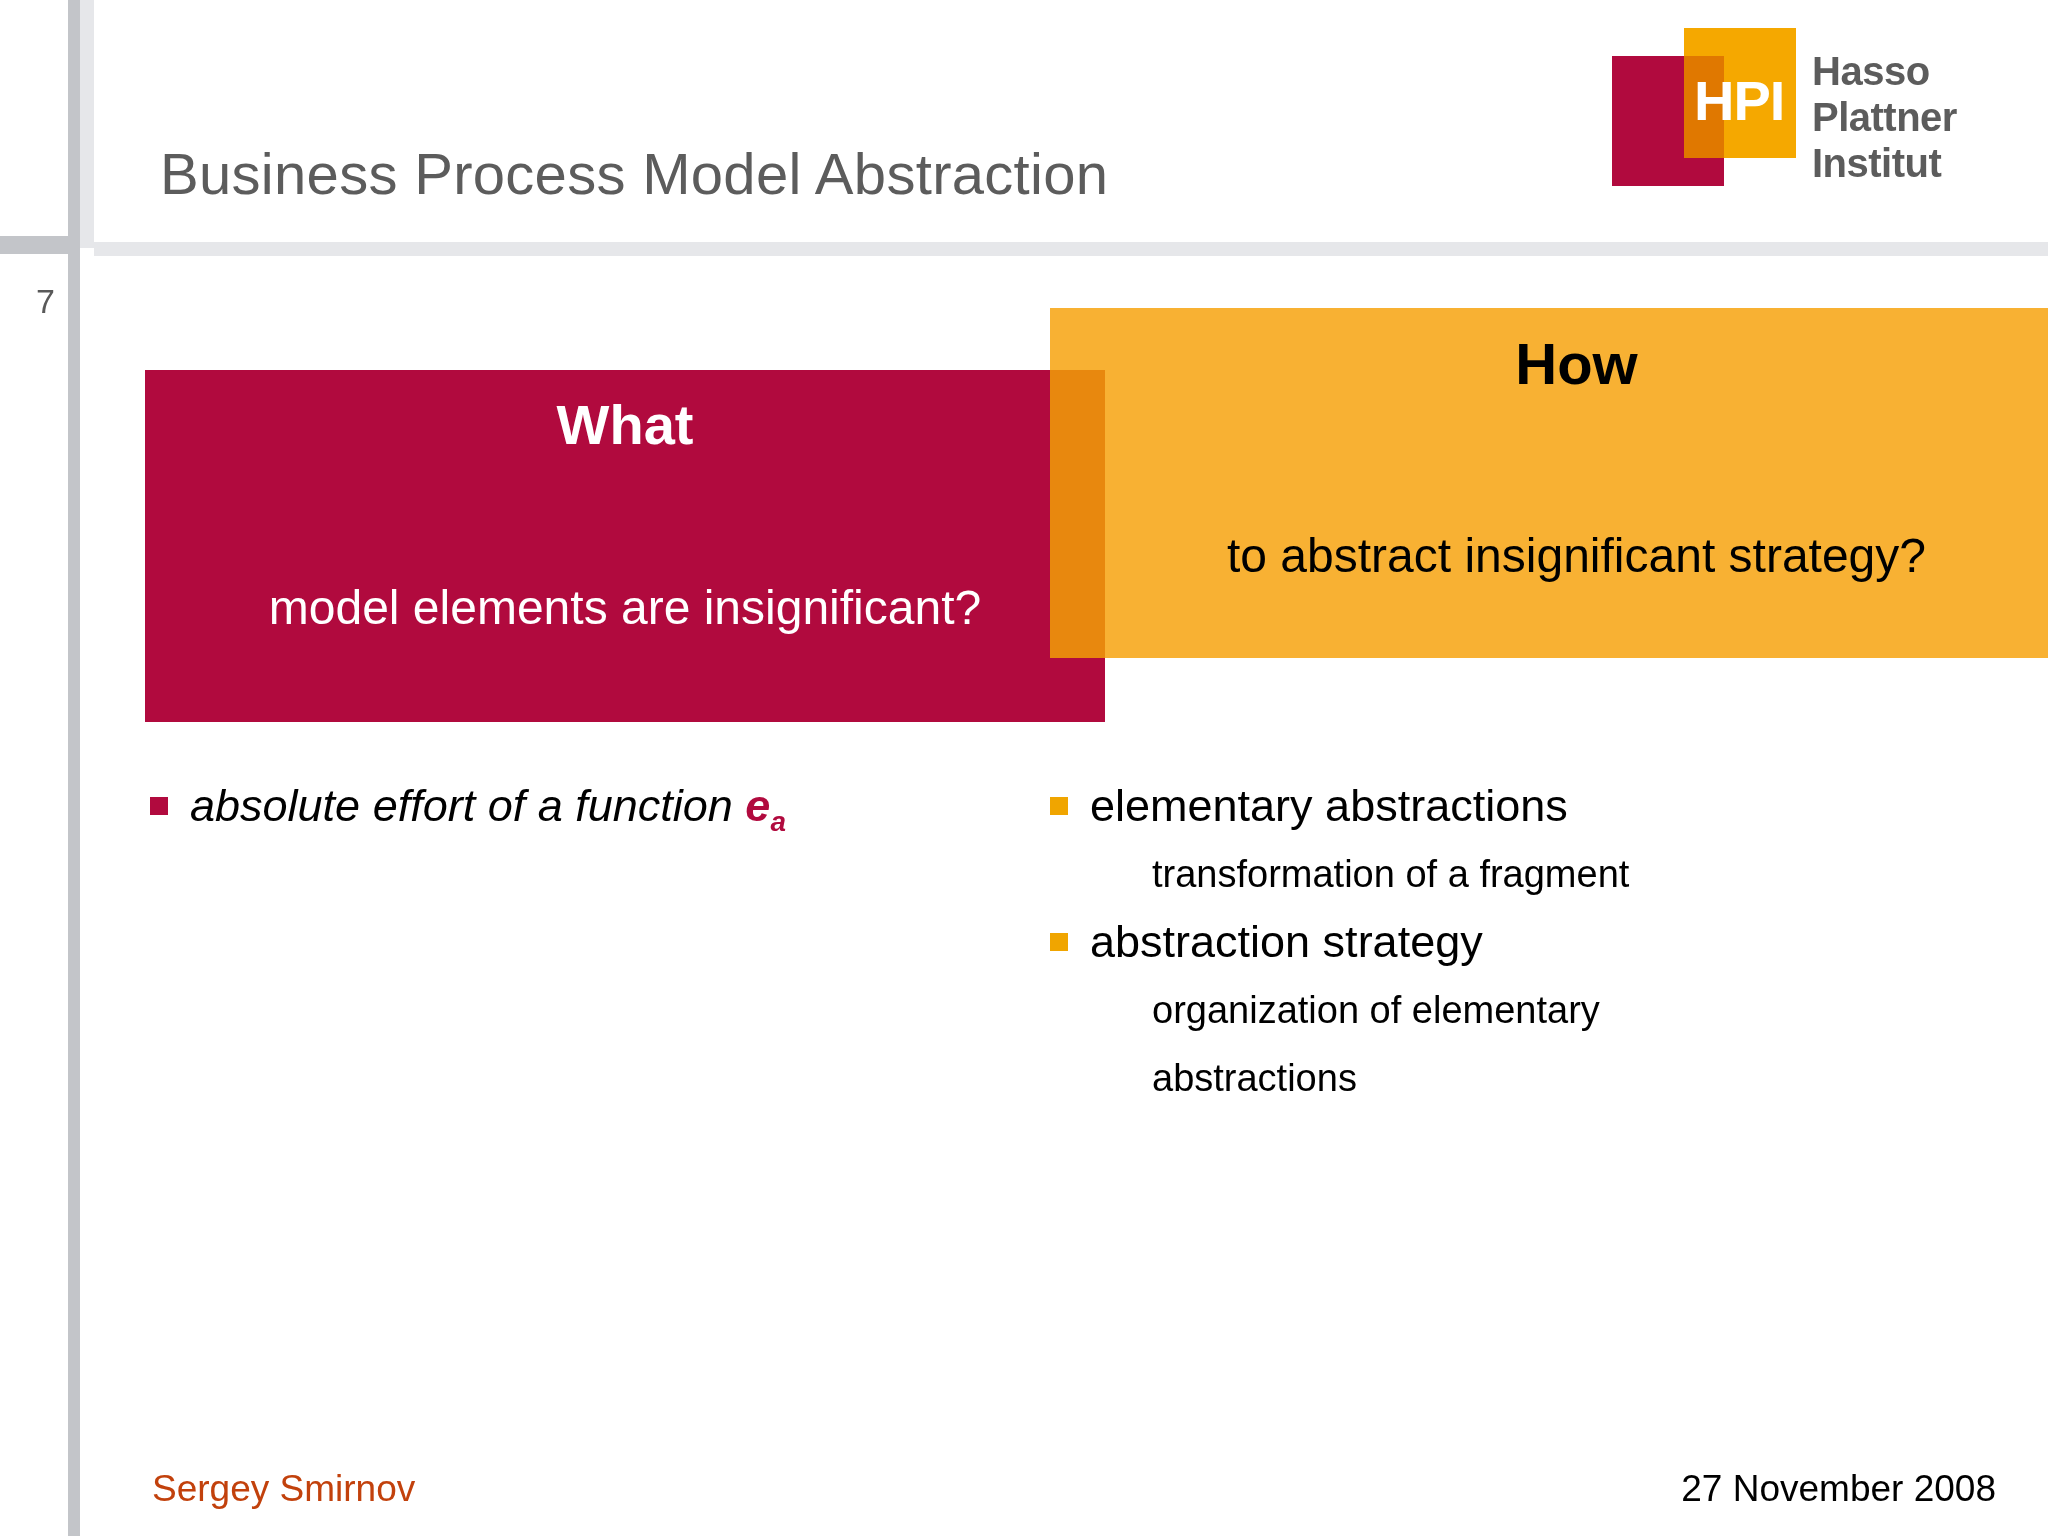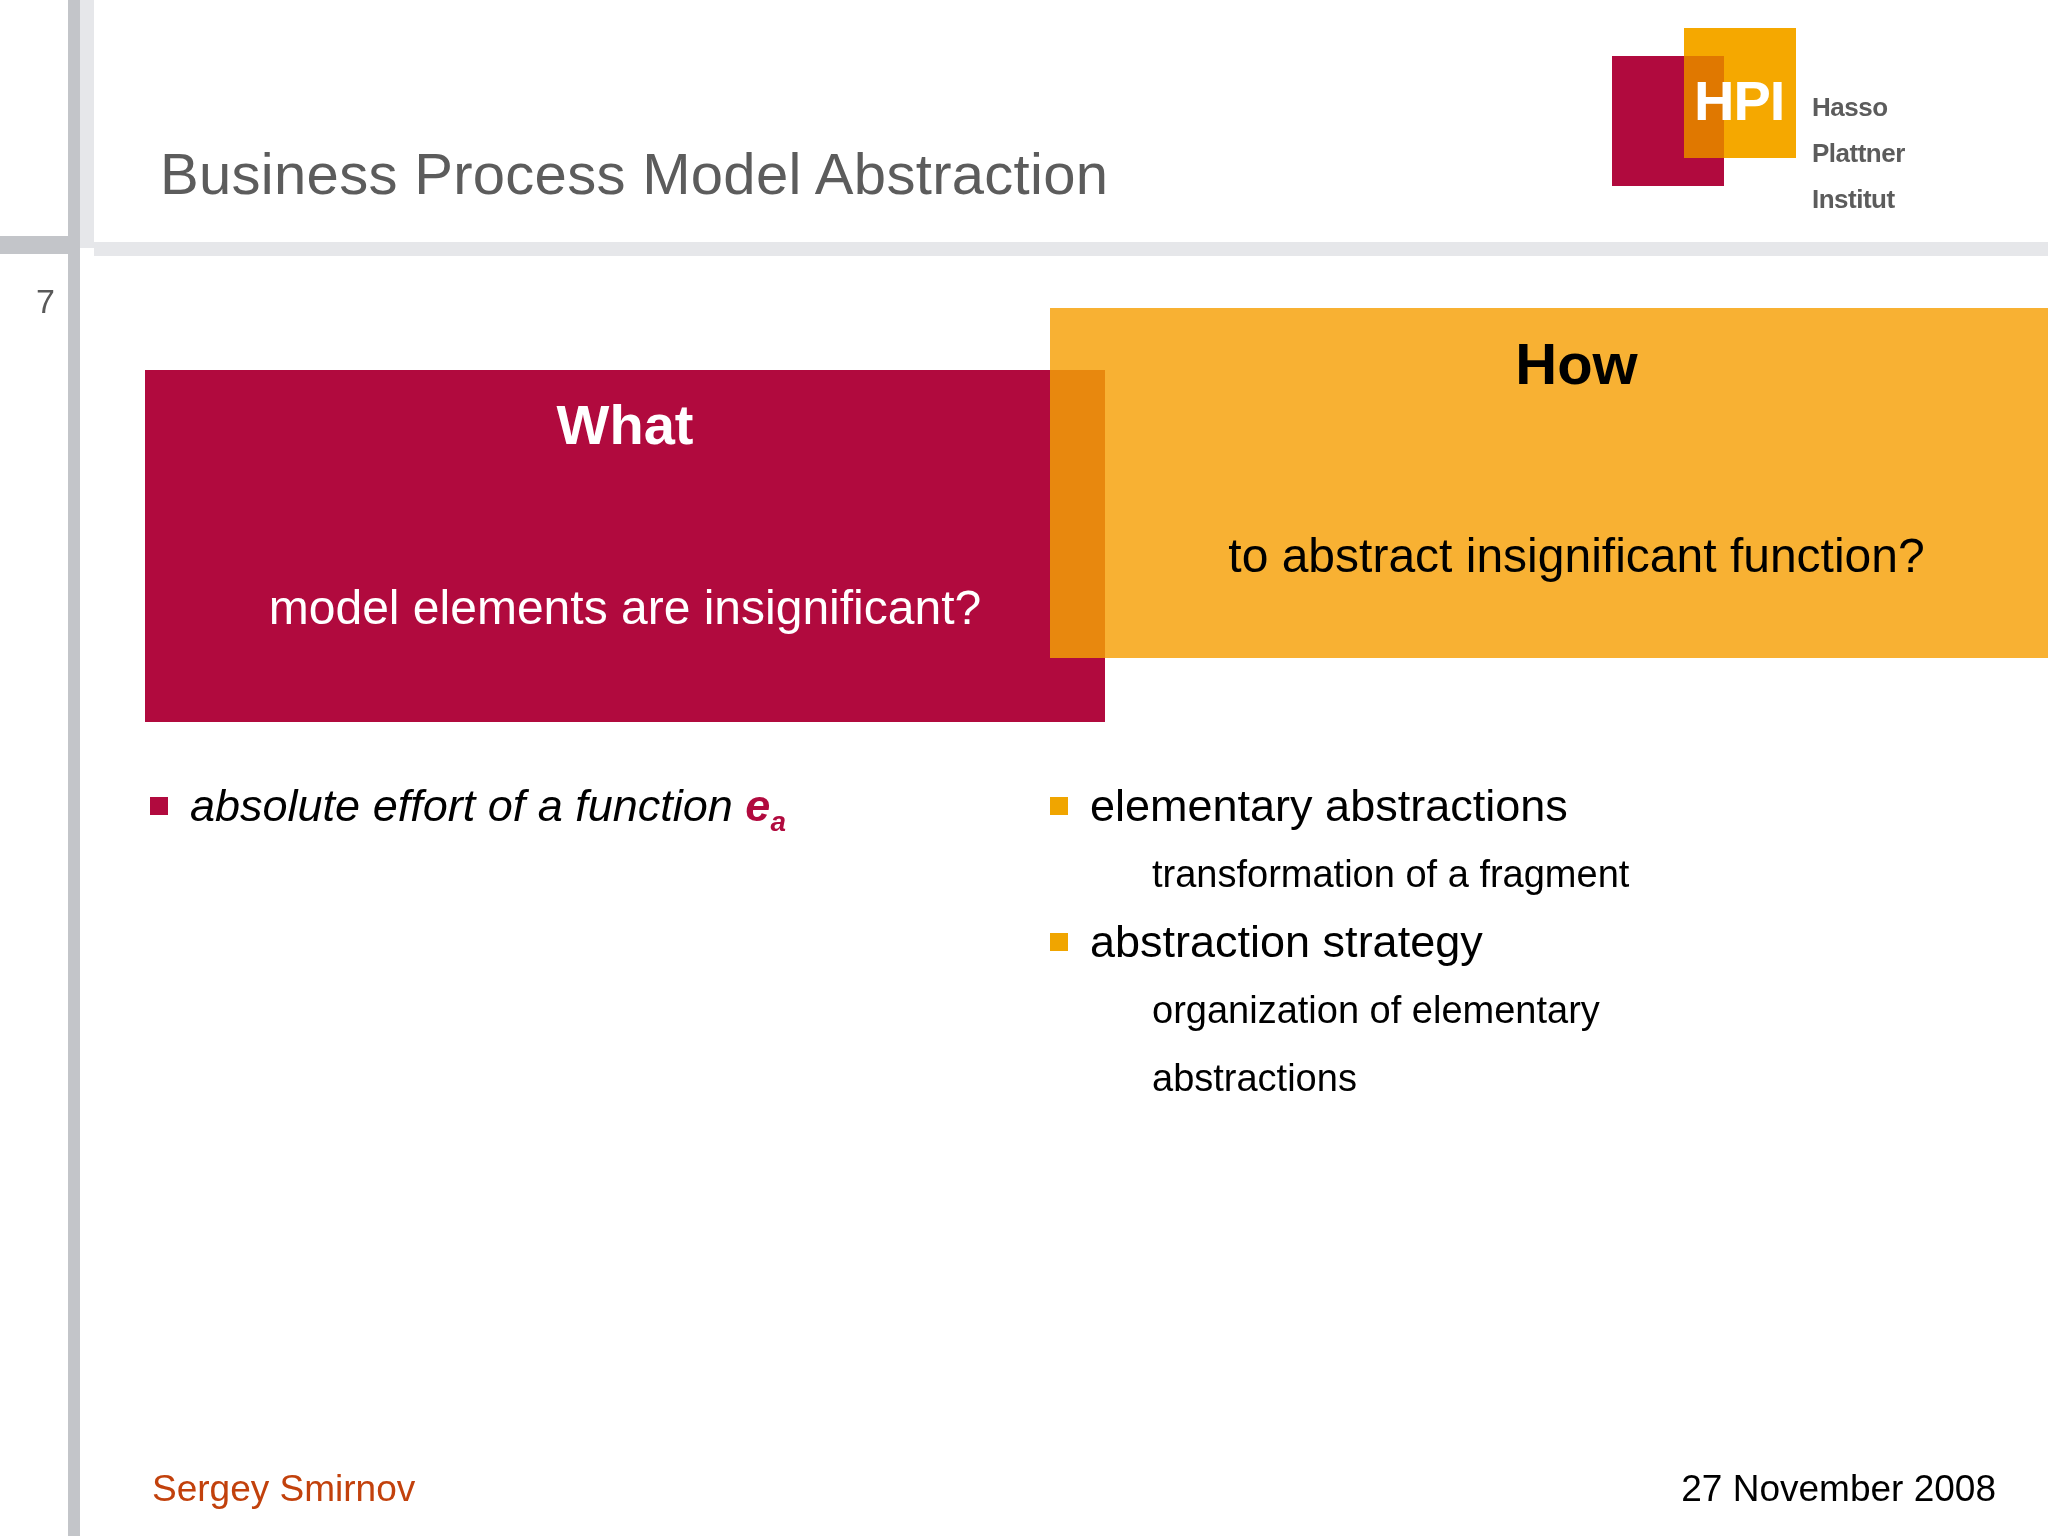--- a/index.html
+++ b/index.html
@@ -108,25 +108,24 @@
     text-align: left;
     letter-spacing: -1px;
     padding-left: 8px;
     box-sizing: border-box;
   }
   .logo-words {
     position: absolute;
     left: 200px;
     top: 20px;
     color: #5c5c5c;
-    font-size: 26px;
+    font-size: 40px;
     font-weight: bold;
     line-height: 46px;
     letter-spacing: -0.5px;
-    margin-top: 36px;
   }
 
   
   .page-number {
     position: absolute;
     left: 36px;
     top: 282px;
     font-size: 34px;
     color: #595959;
   }
@@ -297,21 +296,21 @@
     </div>
   </div>
 
   <div class="box-how"></div>
   <div class="box-what"></div>
   <div class="box-overlap"></div>
 
   <div class="box-what-heading">What</div>
   <div class="box-what-body">model elements are insignificant?</div>
   <div class="box-how-heading">How</div>
-  <div class="box-how-body">to abstract insignificant function?</div>
+  <div class="box-how-body">to abstract insignificant strategy?</div>
 
   <div class="col-left">
     <div class="bullet-row">
       <span class="bullet-mark red"></span>
       <span class="bullet-text italic"><span>absolute effort of a function </span><span class="sym-ea"><span>e</span><sub>a</sub></span></span>
     </div>
   </div>
 
   <div class="col-right">
 

